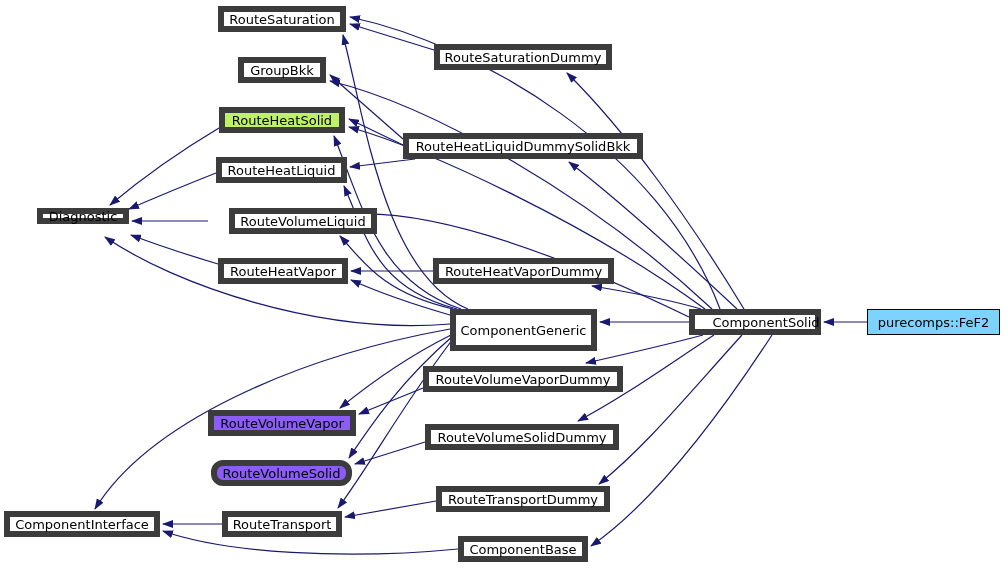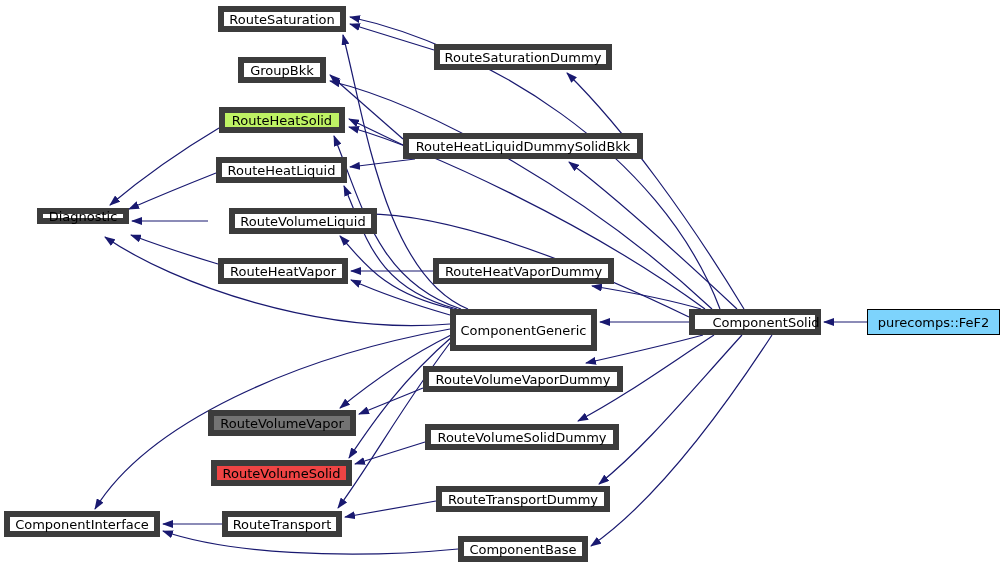--- a/index.html
+++ b/index.html
@@ -132,27 +132,27 @@
       </div>
       <div class="node" style="left: 689px; top: 309px; width: 132px; height: 26px; background: rgb(255, 255, 255); border-color: rgb(60, 60, 60); padding-left: 22px;">
         <span>ComponentSolid</span>
       </div>
       <div class="node highlight" style="left: 867px; top: 309px; width: 133px; height: 26px; background: #7dd3fc; border-color: rgb(0, 0, 0);">
         <span>purecomps::FeF2</span>
       </div>
       <div class="node" style="left: 423px; top: 366px; width: 200px; height: 26px; background: rgb(255, 255, 255); border-color: rgb(60, 60, 60);">
         <span>RouteVolumeVaporDummy</span>
       </div>
-      <div class="node" style="left: 208px; top: 410px; width: 148px; height: 26px; background: #737373; border-color: rgb(60, 60, 60);">
+      <div class="node" style="left: 208px; top: 410px; width: 148px; height: 26px; background: #8b5cf6; border-color: rgb(60, 60, 60);">
         <span>RouteVolumeVapor</span>
       </div>
       <div class="node" style="left: 425px; top: 424px; width: 194px; height: 26px; background: rgb(255, 255, 255); border-color: rgb(60, 60, 60);">
         <span>RouteVolumeSolidDummy</span>
       </div>
-      <div class="node" style="left: 211px; top: 460px; width: 141px; height: 26px; background: #ef4444; border-color: rgb(60, 60, 60);">
+      <div class="node" style="left: 211px; top: 460px; width: 141px; height: 26px; background: #8b5cf6; border-color: rgb(60, 60, 60); border-radius: 12px;">
         <span>RouteVolumeSolid</span>
       </div>
       <div class="node" style="left: 436px; top: 486px; width: 174px; height: 26px; background: rgb(255, 255, 255); border-color: rgb(60, 60, 60);">
         <span>RouteTransportDummy</span>
       </div>
       <div class="node" style="left: 4px; top: 511px; width: 156px; height: 26px; background: rgb(255, 255, 255); border-color: rgb(60, 60, 60);">
         <span>ComponentInterface</span>
       </div>
       <div class="node" style="left: 222px; top: 511px; width: 120px; height: 26px; background: rgb(255, 255, 255); border-color: rgb(60, 60, 60);">
         <span>RouteTransport</span>

